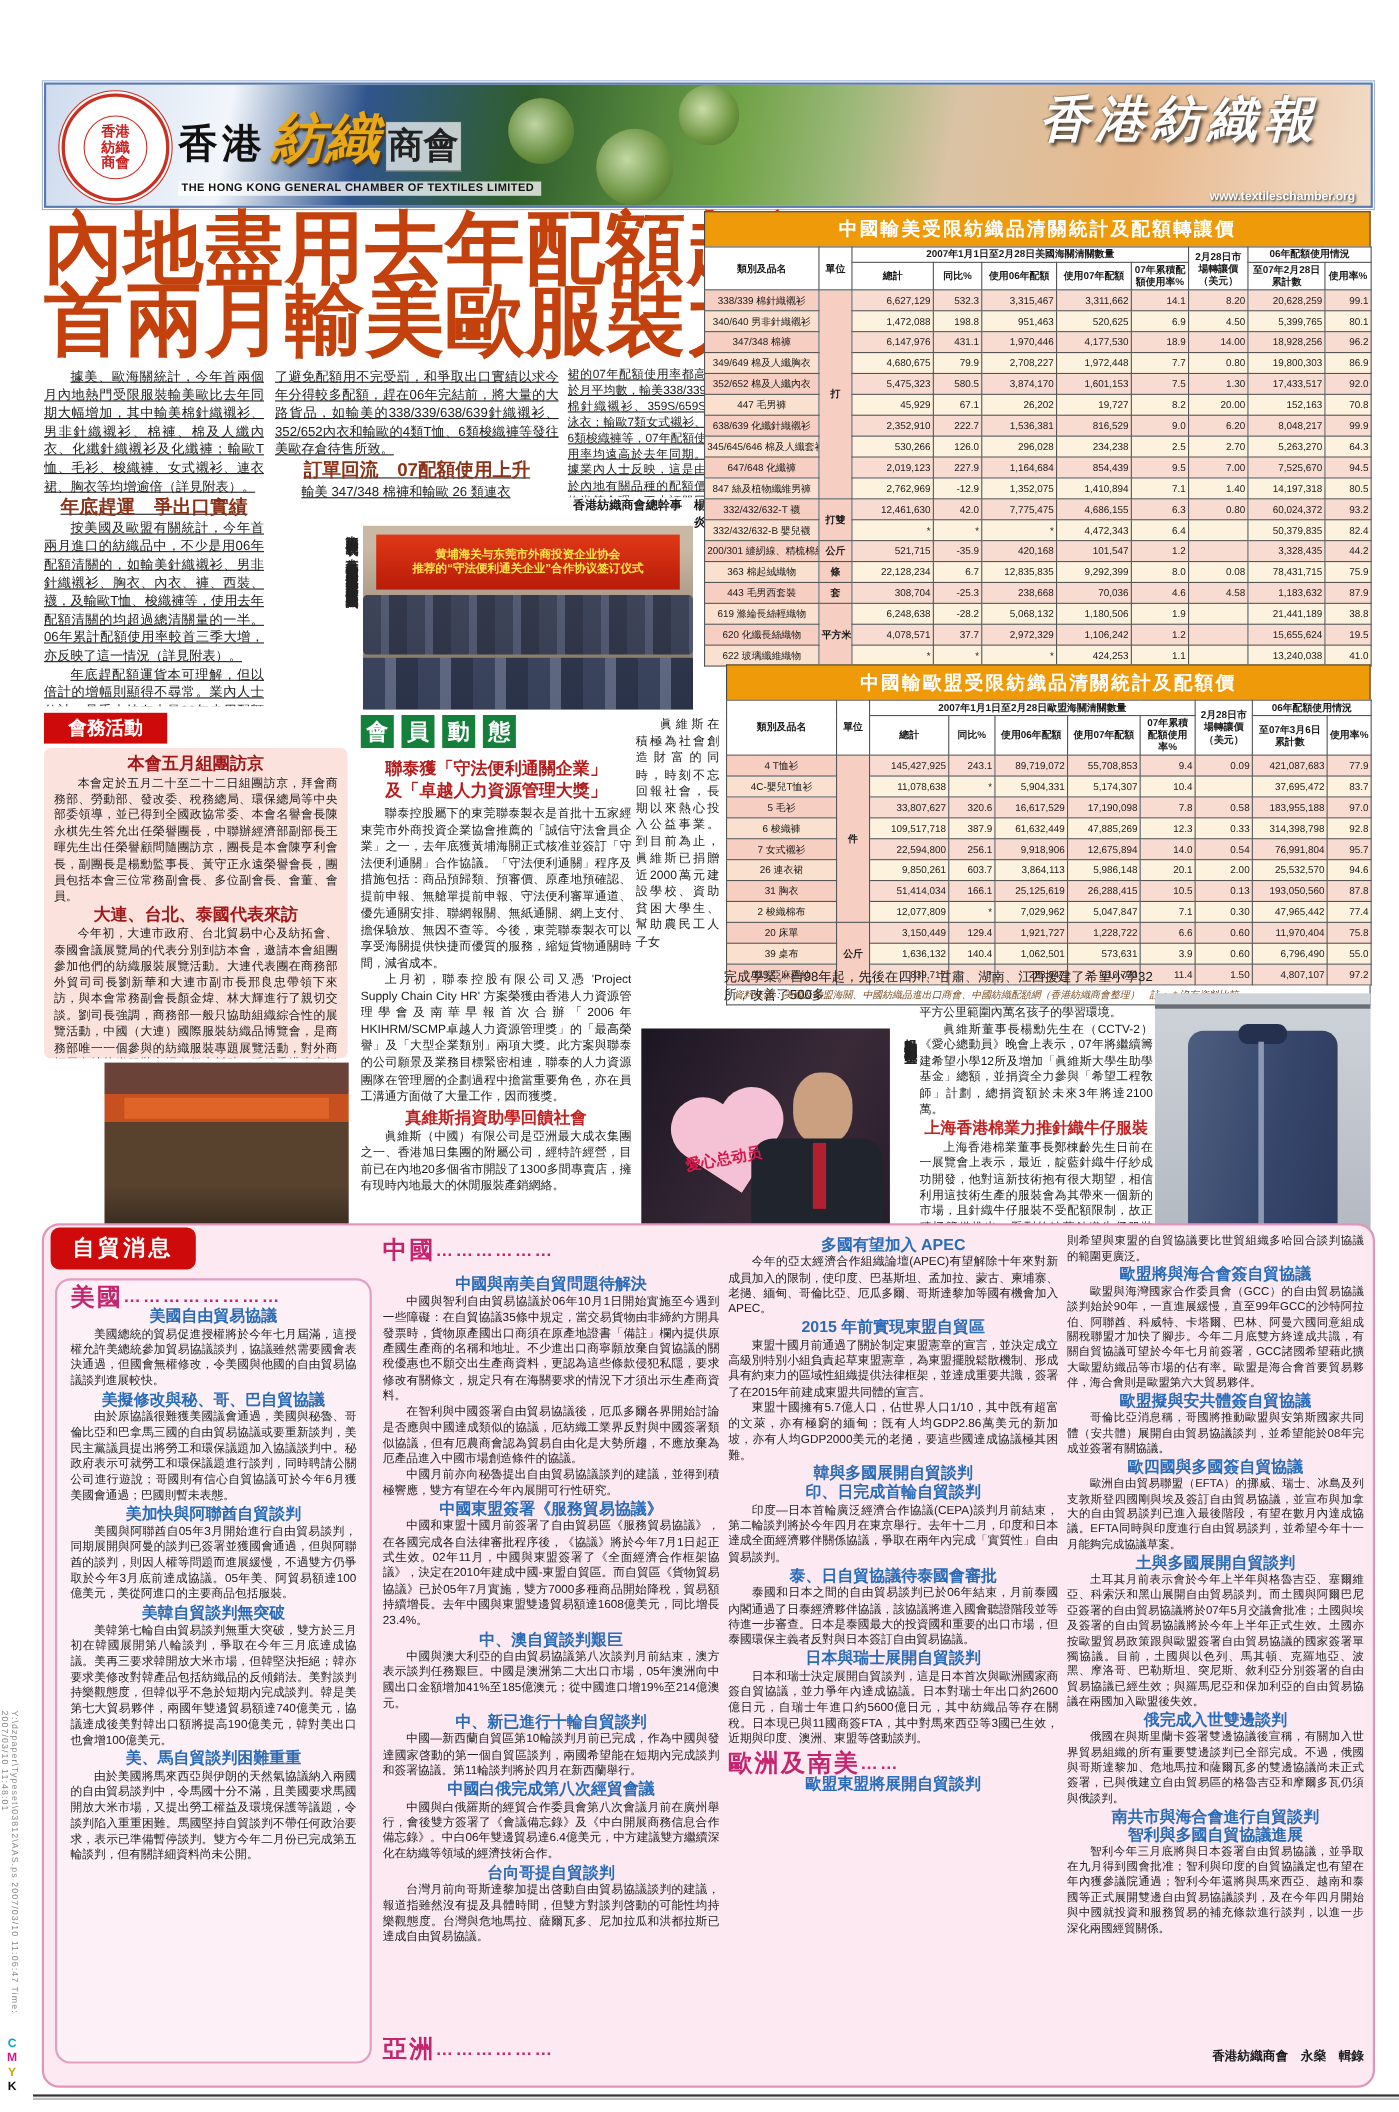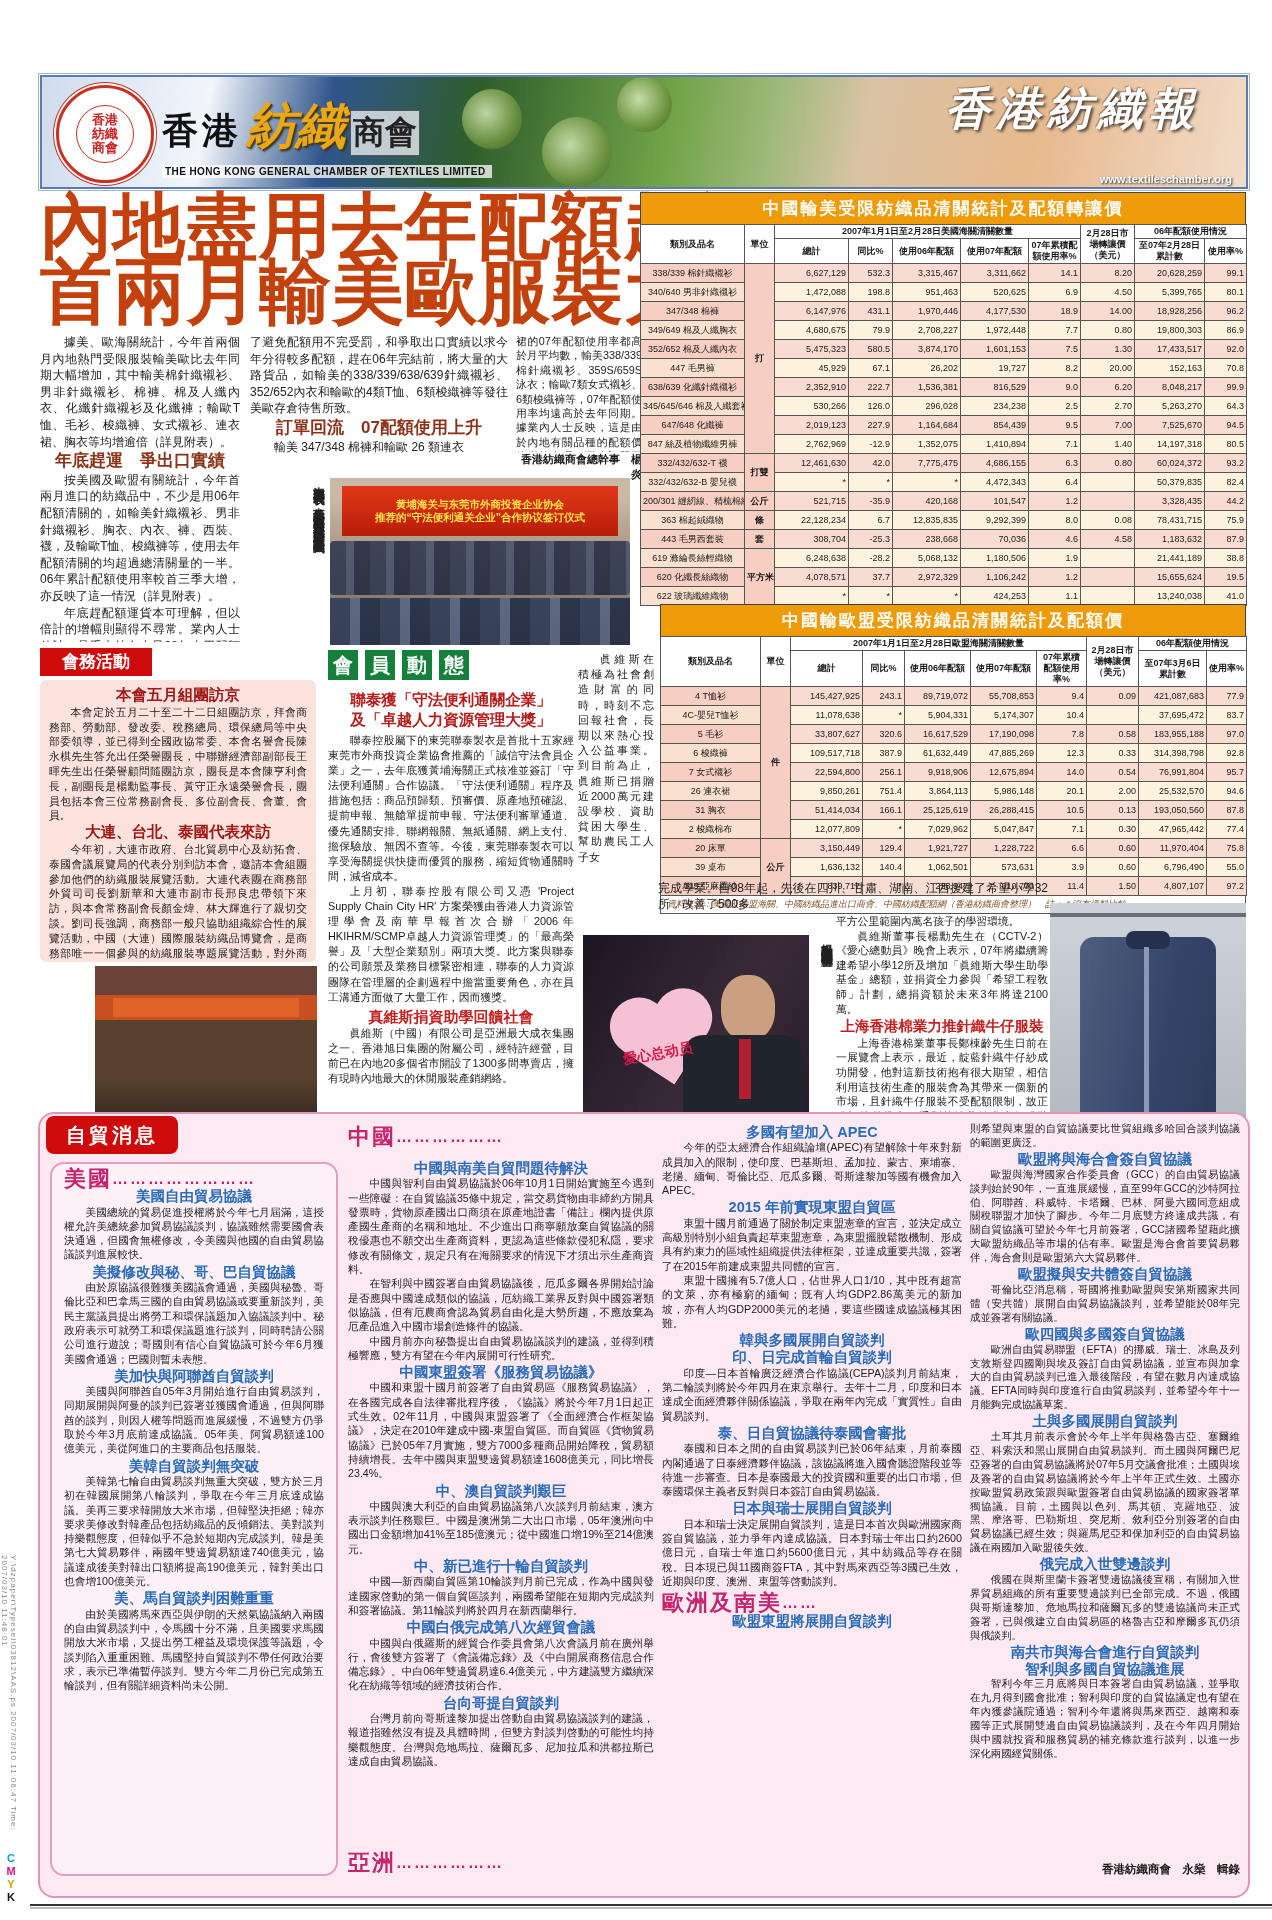--- a/index.html
+++ b/index.html
@@ -29,21 +29,21 @@
   .brand-en{font-size:10px;font-weight:bold;color:#111;background:rgba(255,255,255,.75);margin-top:5px;
             padding:1px 3px;letter-spacing:.4px;white-space:nowrap;}
   .paper-title{position:absolute;right:46px;top:2px;font-family:"DejaVu Serif",serif;font-weight:bold;
             font-size:45px;color:#fff;text-shadow:2px 2px 3px rgba(0,0,0,.65),-1px -1px 1px rgba(0,0,0,.3);
             letter-spacing:6px;font-style:italic;}
   .website{position:absolute;right:14px;bottom:2px;font-size:11px;font-weight:bold;color:#fff;
             text-shadow:1px 1px 2px #333;}
   
   .headline{left:40px;top:194px;width:604px;font-size:72px;line-height:65px;font-weight:900;
             color:#c2410c;letter-spacing:1px;white-space:nowrap;}
-  .lead-col{font-size:12px;line-height:16.6px;text-align:justify;color:#222;}
+  .lead-col{font-size:12px;line-height:16.6px;text-align:justify;color:#222;text-decoration:underline;}
   .lead-col p{margin:0;text-indent:2em;}
   .subhead-brown{font-size:17px;font-weight:bold;color:#8a3318;text-align:center;margin:3px 0 2px 0;}
   .col1{left:40px;top:334px;width:200px;height:308px;overflow:hidden;}
   .col2{left:250px;top:334px;width:258px;height:142px;overflow:hidden;}
   .col3{left:516px;top:334px;width:126px;height:118px;overflow:hidden;font-size:10.8px;line-height:14.4px;}
   .byline{left:516px;top:452px;width:126px;font-size:11px;font-weight:bold;text-align:right;}
   .lead-photo{left:330px;top:478px;width:300px;height:167px;background:linear-gradient(#c9b9a4 0 12%,#b6a692 30%,#8d7e6e 70%,#5c5248 100%);overflow:hidden;}
   .lead-photo .banner{position:absolute;left:4%;top:5%;width:92%;height:30%;background:linear-gradient(#e03818,#b81c08);
             color:#ffe44a;font-size:10.5px;line-height:13px;font-weight:bold;text-align:center;
             display:flex;flex-direction:column;justify-content:center;}
@@ -521,21 +521,21 @@
             <td class="tnum">9,918,906</td>
             <td class="tnum">12,675,894</td>
             <td class="tnum">14.0</td>
             <td class="tnum">0.54</td>
             <td class="tnum">76,991,804</td>
             <td class="tnum">95.7</td>
           </tr>
           <tr>
             <td class="tname">26 連衣裙</td>
             <td class="tnum">9,850,261</td>
-            <td class="tnum">751.4</td>
+            <td class="tnum">603.7</td>
             <td class="tnum">3,864,113</td>
             <td class="tnum">5,986,148</td>
             <td class="tnum">20.1</td>
             <td class="tnum">2.00</td>
             <td class="tnum">25,532,570</td>
             <td class="tnum">94.6</td>
           </tr>
           <tr>
             <td class="tname">31 胸衣</td>
             <td class="tnum">51,414,034</td>

